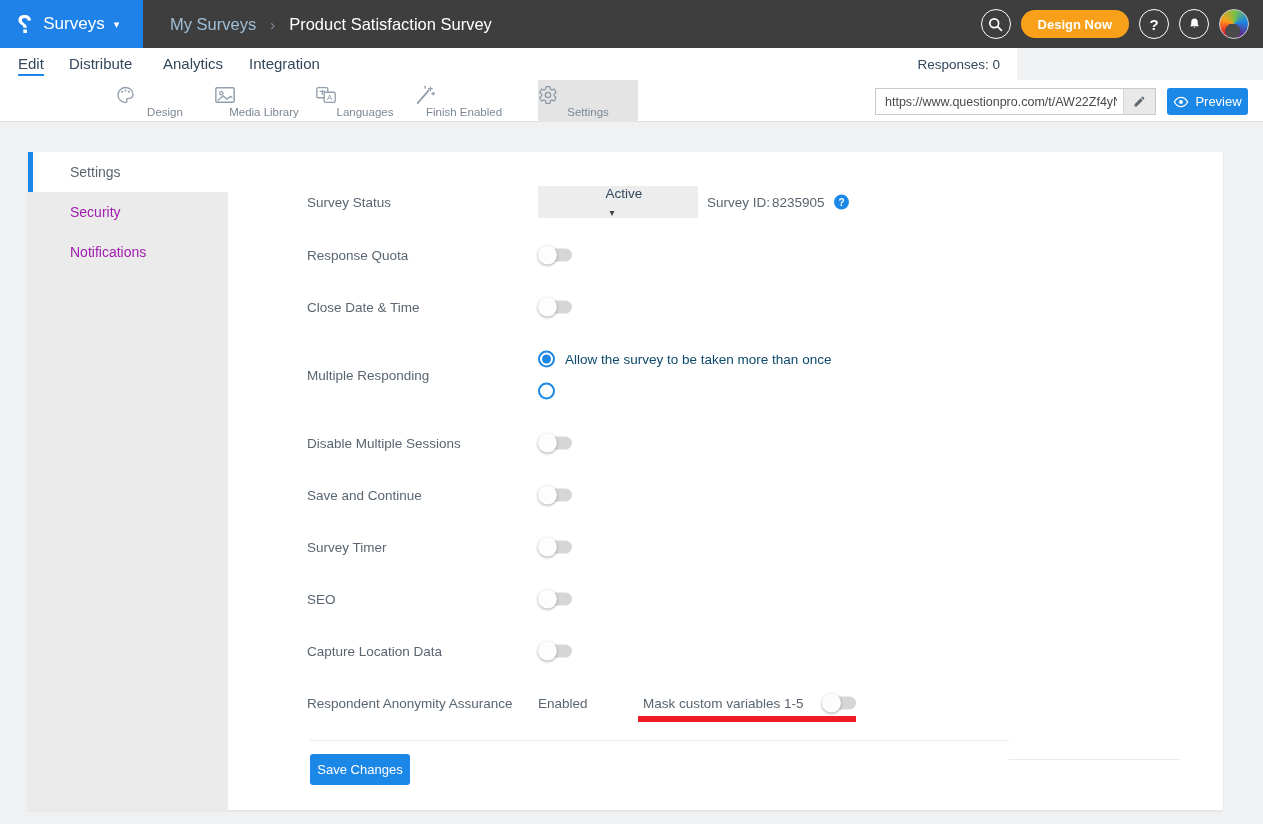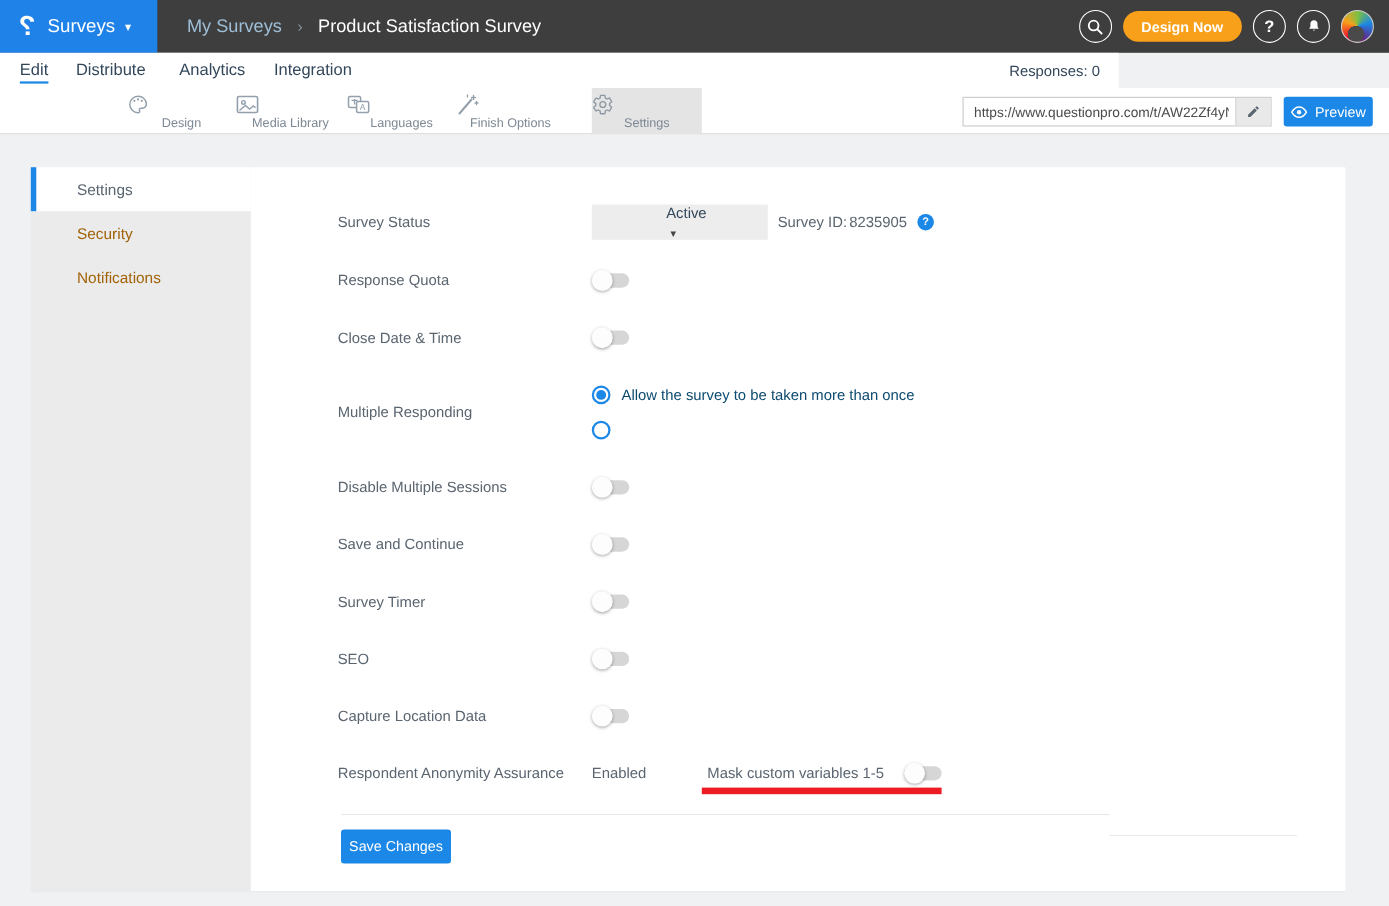--- a/index.html
+++ b/index.html
@@ -37,21 +37,21 @@
   .tool-item .t-label { display:block; font-size:11.5px; color:#7c8894; margin-top:1px; }
   .tool-item.active { background:#e4e4e4; }
   .url-box { position:absolute; left:875px; top:8px; width:281px; height:27px; border:1px solid #c9c9c9; background:#fff; display:flex; }
   .url-box input { flex:1; border:none; outline:none; font-size:12.5px; color:#4a4a4a; padding:0 6px 0 9px; font-family:"Liberation Sans",sans-serif; background:transparent; min-width:0; }
   .url-edit { width:32px; background:#e9e9e9; display:flex; align-items:center; justify-content:center; cursor:pointer; border-left:1px solid #d6d6d6; }
   .preview-btn { position:absolute; left:1167px; top:8px; width:81px; height:27px; background:#1b87e6; border:none; border-radius:3px; color:#fff; font-size:13px; display:flex; align-items:center; justify-content:center; gap:6px; cursor:pointer; font-family:"Liberation Sans",sans-serif; }
 
   
   .card { position:absolute; left:28px; top:152px; width:1195px; height:658px; background:#fff; box-shadow:0 1px 2px rgba(0,0,0,0.08); }
   .side-col { position:absolute; left:0; top:0; width:200px; height:100%; background:#ebebeb; }
-  .side-item { position:absolute; left:0; width:200px; height:40px; line-height:40px; padding-left:42px; font-size:14px; color:#a16207; cursor:pointer; }
+  .side-item { position:absolute; left:0; width:200px; height:40px; line-height:40px; padding-left:42px; font-size:14px; color:#a21caf; cursor:pointer; }
   .side-item.active { background:#fff; border-left:5px solid #1b87e6; padding-left:37px; color:#5a6570; }
 
   .row-label { position:absolute; left:279px; transform:translateY(-50%); font-size:13.5px; color:#5a6570; white-space:nowrap; }
   .ctl-text { position:absolute; transform:translateY(-50%); font-size:13.5px; color:#5a6570; white-space:nowrap; }
 
   .dropdown { position:absolute; left:510px; top:50px; transform:translateY(-50%); width:160px; height:32px; background:#ededed; display:flex; align-items:center; cursor:pointer;flex-direction:column; }
   .dropdown .dd-value { font-size:13.5px; color:#33475b; margin-left:12px; flex:1; }
   .dropdown .dd-caret { font-size:10px; color:#444; margin-right:12px; }
 
   .help-badge { position:absolute; transform:translateY(-50%); width:15px; height:15px; border-radius:50%; background:#1b87e6; color:#fff; font-size:10px; font-weight:bold; display:flex; align-items:center; justify-content:center; cursor:pointer; }
@@ -160,21 +160,21 @@
           <line x1="4" y1="20" x2="16" y2="6" stroke="#93a0ac" stroke-width="2" stroke-linecap="round"></line>
           <g stroke="#93a0ac" stroke-width="1.3" stroke-linecap="round">
             <line x1="18" y1="2" x2="18" y2="6"></line>
             <line x1="16" y1="4" x2="20" y2="4"></line>
             <line x1="21" y1="8" x2="21" y2="11"></line>
             <line x1="19.5" y1="9.5" x2="22.5" y2="9.5"></line>
             <line x1="12" y1="1.5" x2="12" y2="3.5"></line>
           </g>
         </svg>
     </span>
-    <span class="t-label">Finish Options</span>
+    <span class="t-label">Finish Enabled</span>
   </div>
   <div class="tool-item active" style="left:538px">
     <span class="t-icon">
       <svg width="20" height="20" viewBox="0 0 24 24">
           <path d="M19.4 13c.04-.32.1-.65.1-1s-.06-.68-.1-1l2.1-1.65a.5.5 0 0 0 .12-.64l-2-3.46a.5.5 0 0 0-.61-.22l-2.49 1a7.3 7.3 0 0 0-1.73-1l-.38-2.65A.5.5 0 0 0 13.92 2h-4a.5.5 0 0 0-.5.42l-.38 2.65c-.63.26-1.2.6-1.73 1l-2.49-1a.5.5 0 0 0-.61.22l-2 3.46a.5.5 0 0 0 .12.64L4.4 11c-.04.32-.1.65-.1 1s.06.68.1 1l-2.1 1.65a.5.5 0 0 0-.12.64l2 3.46c.14.24.42.34.61.22l2.49-1c.53.4 1.1.74 1.73 1l.38 2.65a.5.5 0 0 0 .5.42h4a.5.5 0 0 0 .5-.42l.38-2.65a7.3 7.3 0 0 0 1.73-1l2.49 1c.19.12.47.02.61-.22l2-3.46a.5.5 0 0 0-.12-.64L19.4 13z" fill="none" stroke="#8d99a5" stroke-width="1.5"></path>
           <circle cx="12" cy="12" r="3.2" fill="none" stroke="#8d99a5" stroke-width="1.5"></circle>
         </svg>
     </span>
     <span class="t-label">Settings</span>
   </div>

